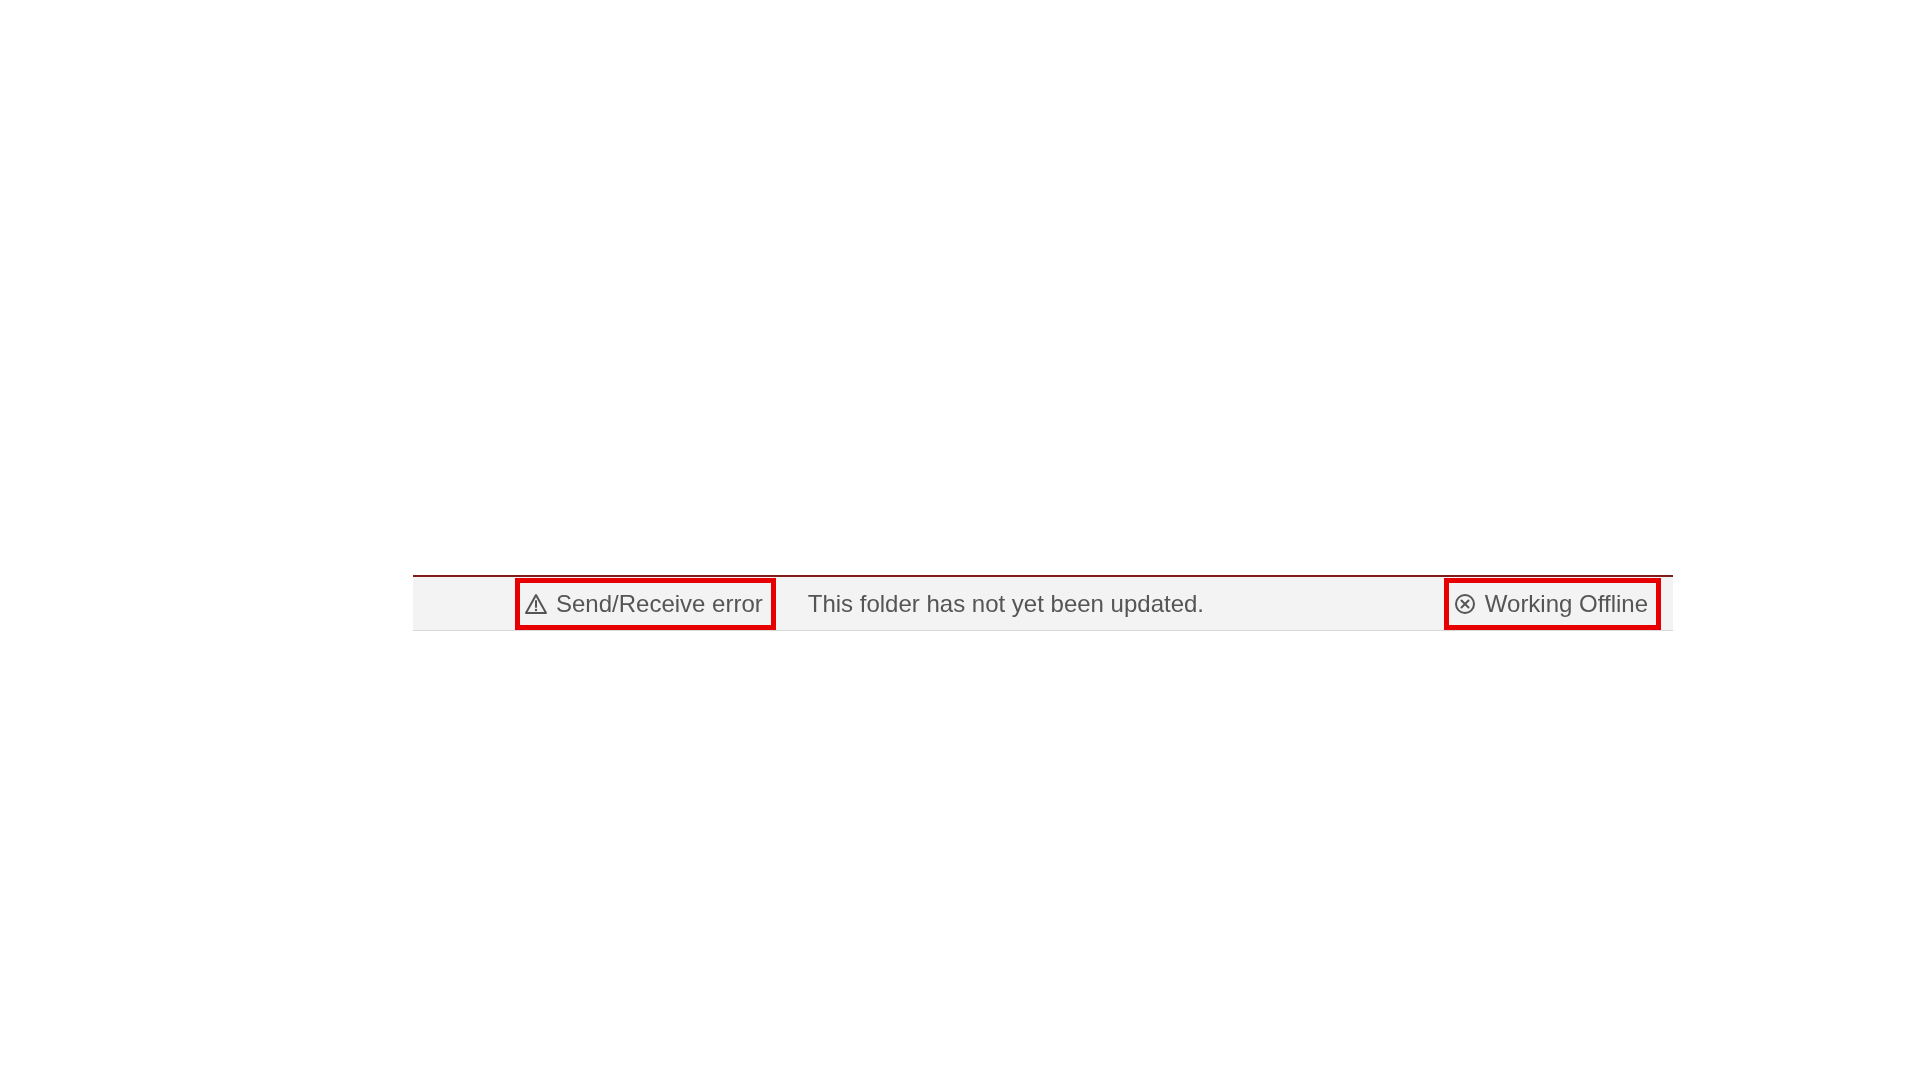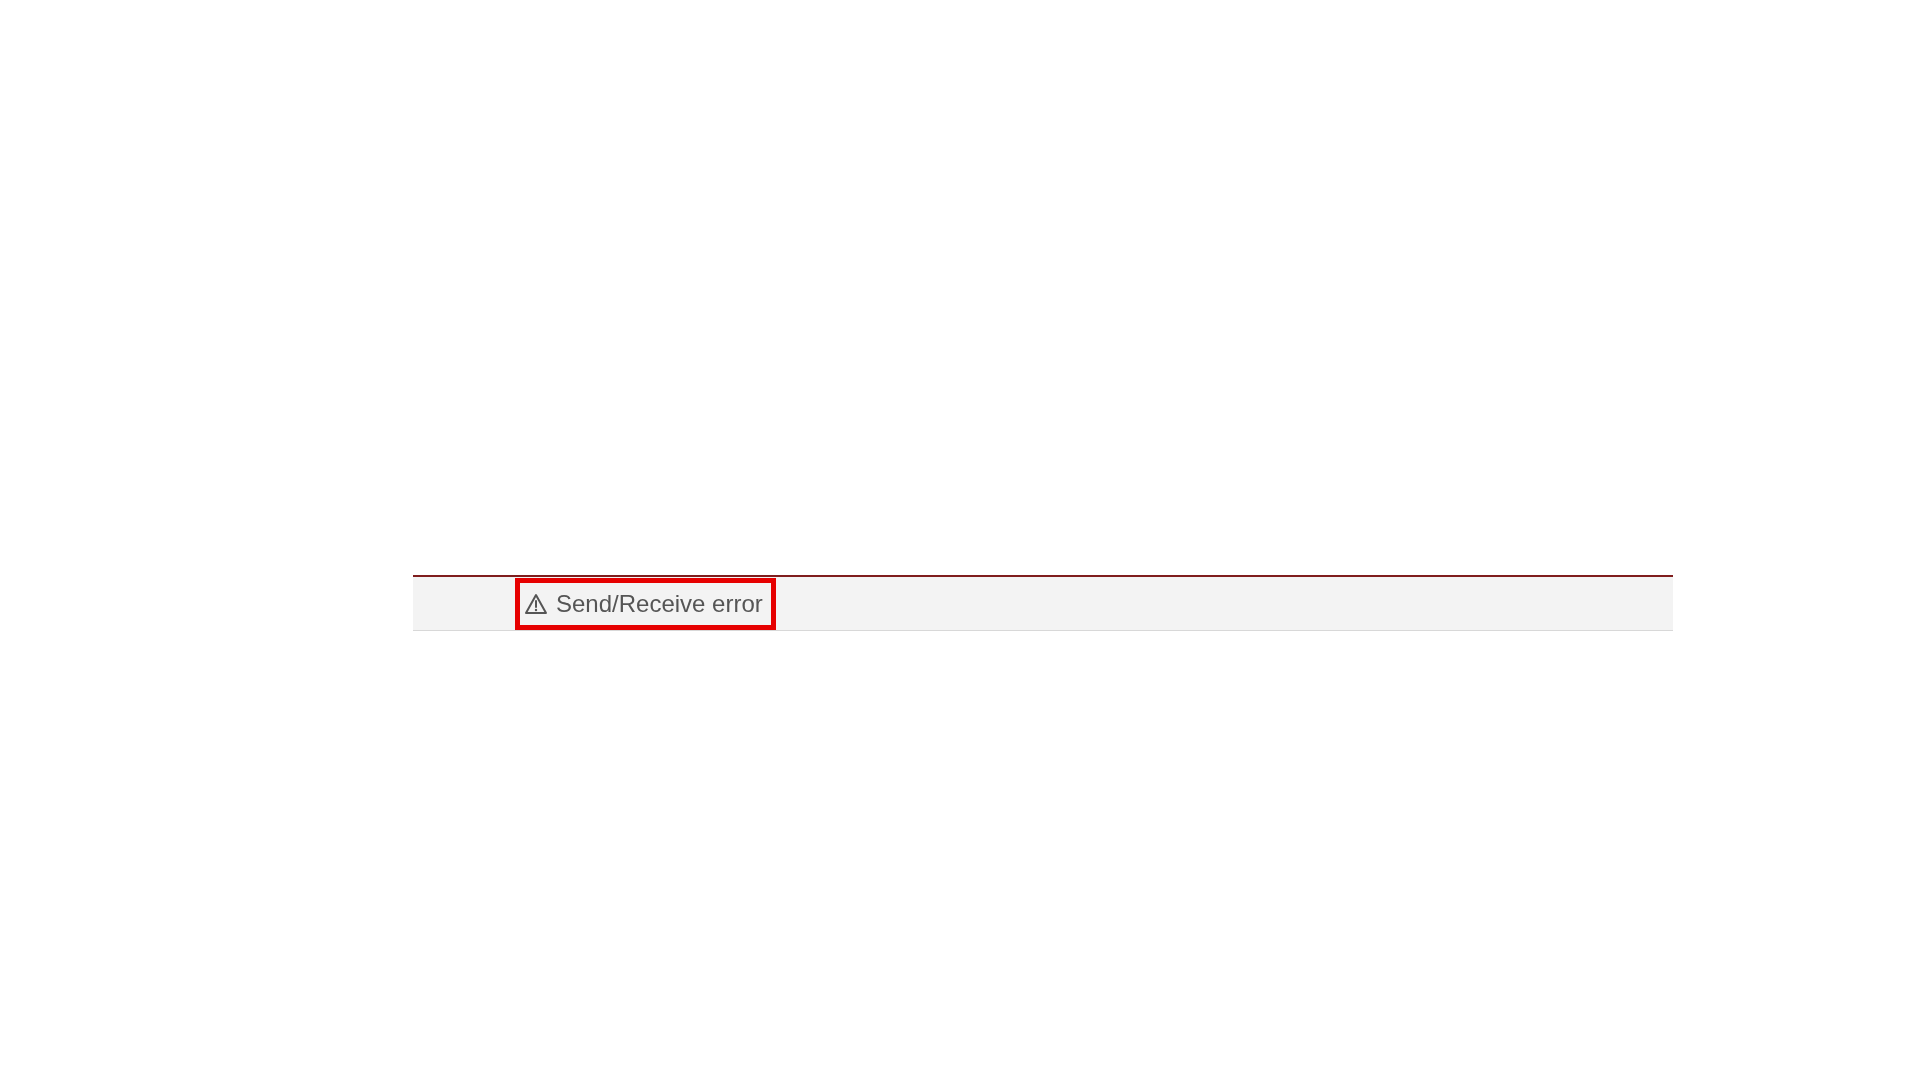--- a/index.html
+++ b/index.html
@@ -71,15 +71,30 @@
         <svg width="24" height="24" viewBox="0 0 24 24">
           <path d="M12 3 L22 21 L2 21 Z" fill="none" stroke="#555555" stroke-width="2" stroke-linejoin="round"></path>
           <line x1="12" y1="9" x2="12" y2="15" stroke="#555555" stroke-width="2" stroke-linecap="round"></line>
           <circle cx="12" cy="18" r="1.2" fill="#555555"></circle>
         </svg>
       </span>
       <span>Send/Receive error</span>
     </span>
   </div>
 
+  <div class="status-section folder-msg-section">
+    <span>This folder has not yet been updated.</span>
+  </div>
 
+  <div class="status-section offline-section offline-wrapper">
+    <span class="highlight-box">
+      <span class="icon">
+        <svg width="24" height="24" viewBox="0 0 24 24">
+          <circle cx="12" cy="12" r="9" fill="none" stroke="#555555" stroke-width="2"></circle>
+          <line x1="8.5" y1="8.5" x2="15.5" y2="15.5" stroke="#555555" stroke-width="2" stroke-linecap="round"></line>
+          <line x1="15.5" y1="8.5" x2="8.5" y2="15.5" stroke="#555555" stroke-width="2" stroke-linecap="round"></line>
+        </svg>
+      </span>
+      <span>Working Offline</span>
+    </span>
+  </div>
 
 </div>
 
 </body></html>

